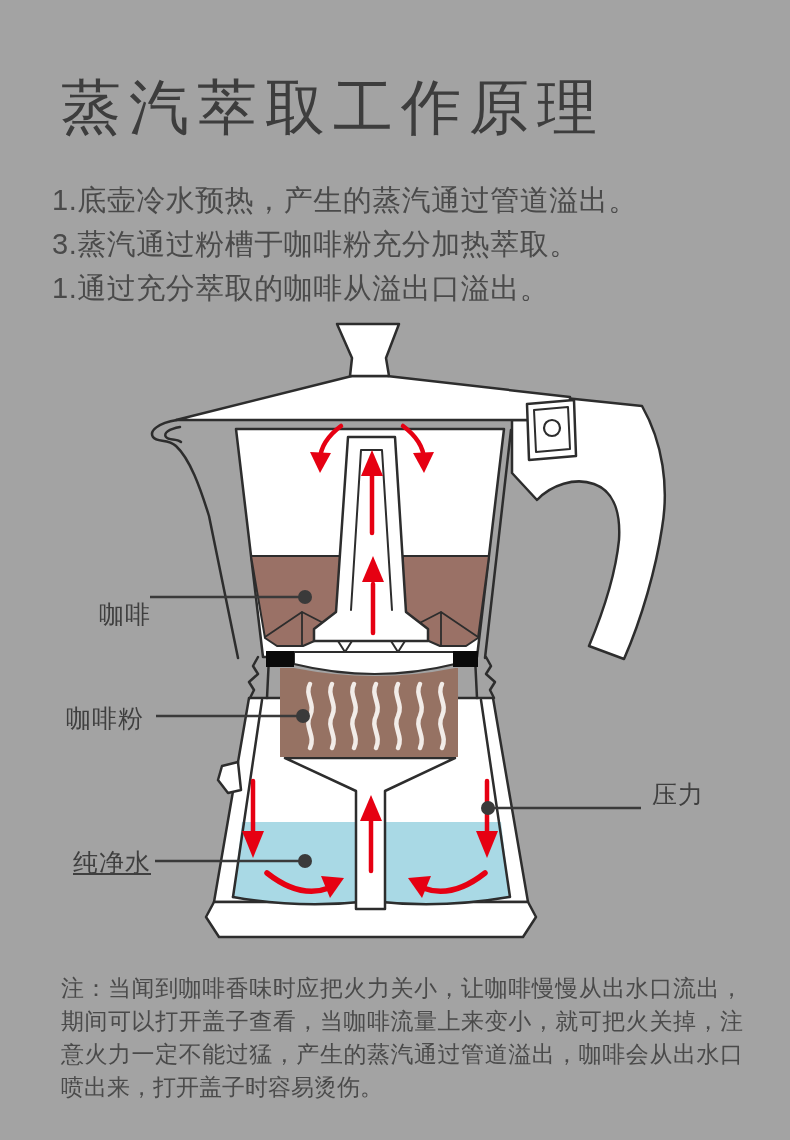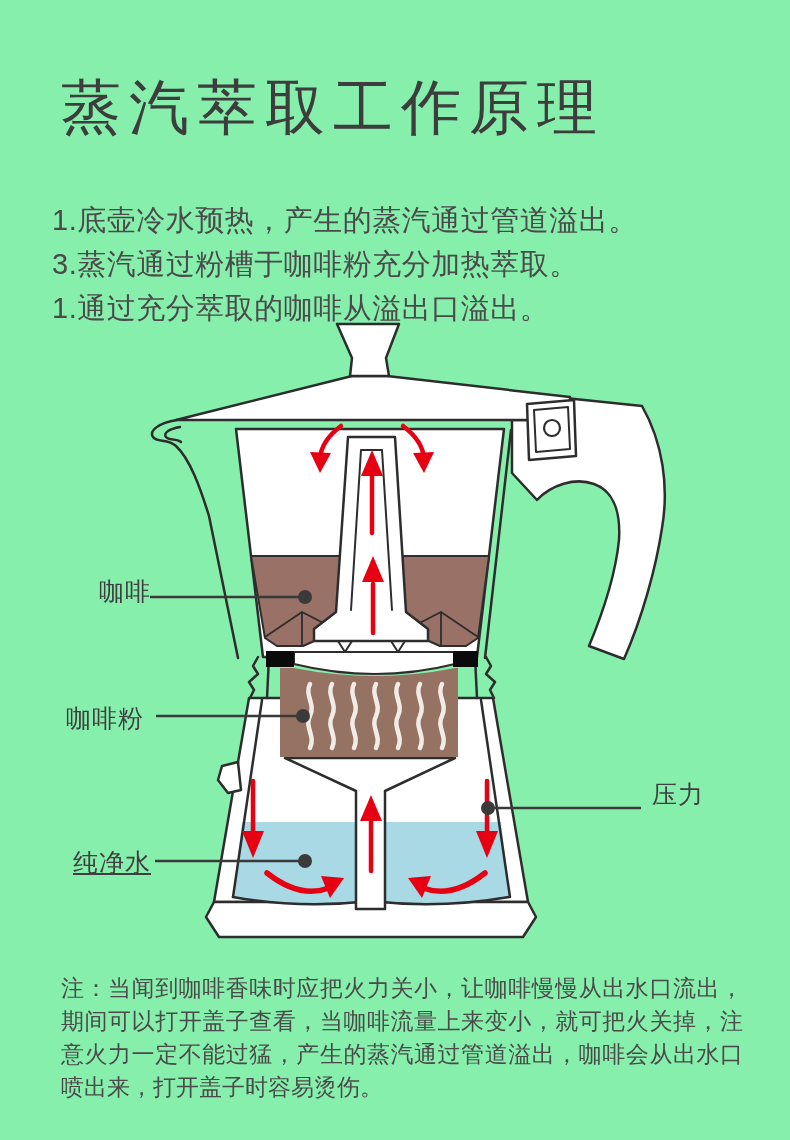--- a/index.html
+++ b/index.html
@@ -1,28 +1,28 @@
 <!DOCTYPE html>
 <html><head>
 <meta charset="utf-8">
 <style>
   html,body{margin:0;padding:0;background:#ffffff;}
   #canvas{
     position:relative;
     width:790px;height:1140px;
-    background:#86efac;
+    background:#a3a3a3;
     overflow:hidden;
     font-family:"Liberation Sans","DejaVu Sans",sans-serif;
   }
   .title{
     position:absolute;left:61px;top:68px;
     font-size:60px;font-weight:300;letter-spacing:8px;
     color:#3d3d3d;white-space:nowrap;
   }
-  .steps{position:absolute;left:52px;top:178px;margin-top:20px;}
+  .steps{position:absolute;left:52px;top:178px;}
   .step{
     font-size:29px;line-height:44px;color:#4a4a4a;
     letter-spacing:0.5px;white-space:nowrap;font-weight:400;
   }
   .diagram-svg{position:absolute;left:0;top:0;width:790px;height:1140px;}
   .pot-label{
     position:absolute;font-size:25px;color:#3f3f3f;
     letter-spacing:1px;white-space:nowrap;font-weight:400;
   }
   .note{
@@ -152,20 +152,20 @@
       <circle cx="305" cy="597" r="7" stroke="none"></circle>
       <line x1="156" y1="716" x2="303" y2="716"></line>
       <circle cx="303" cy="716" r="7" stroke="none"></circle>
       <line x1="155" y1="861" x2="305" y2="861"></line>
       <circle cx="305" cy="861" r="7" stroke="none"></circle>
       <line x1="488" y1="808" x2="641" y2="808"></line>
       <circle cx="488" cy="808" r="7" stroke="none"></circle>
     </g>
   </svg>
 
-  <span class="pot-label" style="left:99px;top:575px;">咖啡</span>
+  <span class="pot-label" style="left:99px;top:598px;">咖啡</span>
   <span class="pot-label" style="left:66px;top:702px;">咖啡粉</span>
   <span class="pot-label" style="left:73px;top:846px;text-decoration:underline;">纯净水</span>
   <span class="pot-label" style="left:652px;top:778px;">压力</span>
 
   <div class="note">注：当闻到咖啡香味时应把火力关小，让咖啡慢慢从出水口流出，期间可以打开盖子查看，当咖啡流量上来变小，就可把火关掉，注意火力一定不能过猛，产生的蒸汽通过管道溢出，咖啡会从出水口喷出来，打开盖子时容易烫伤。</div>
 
 </div>
 
 </body></html>

